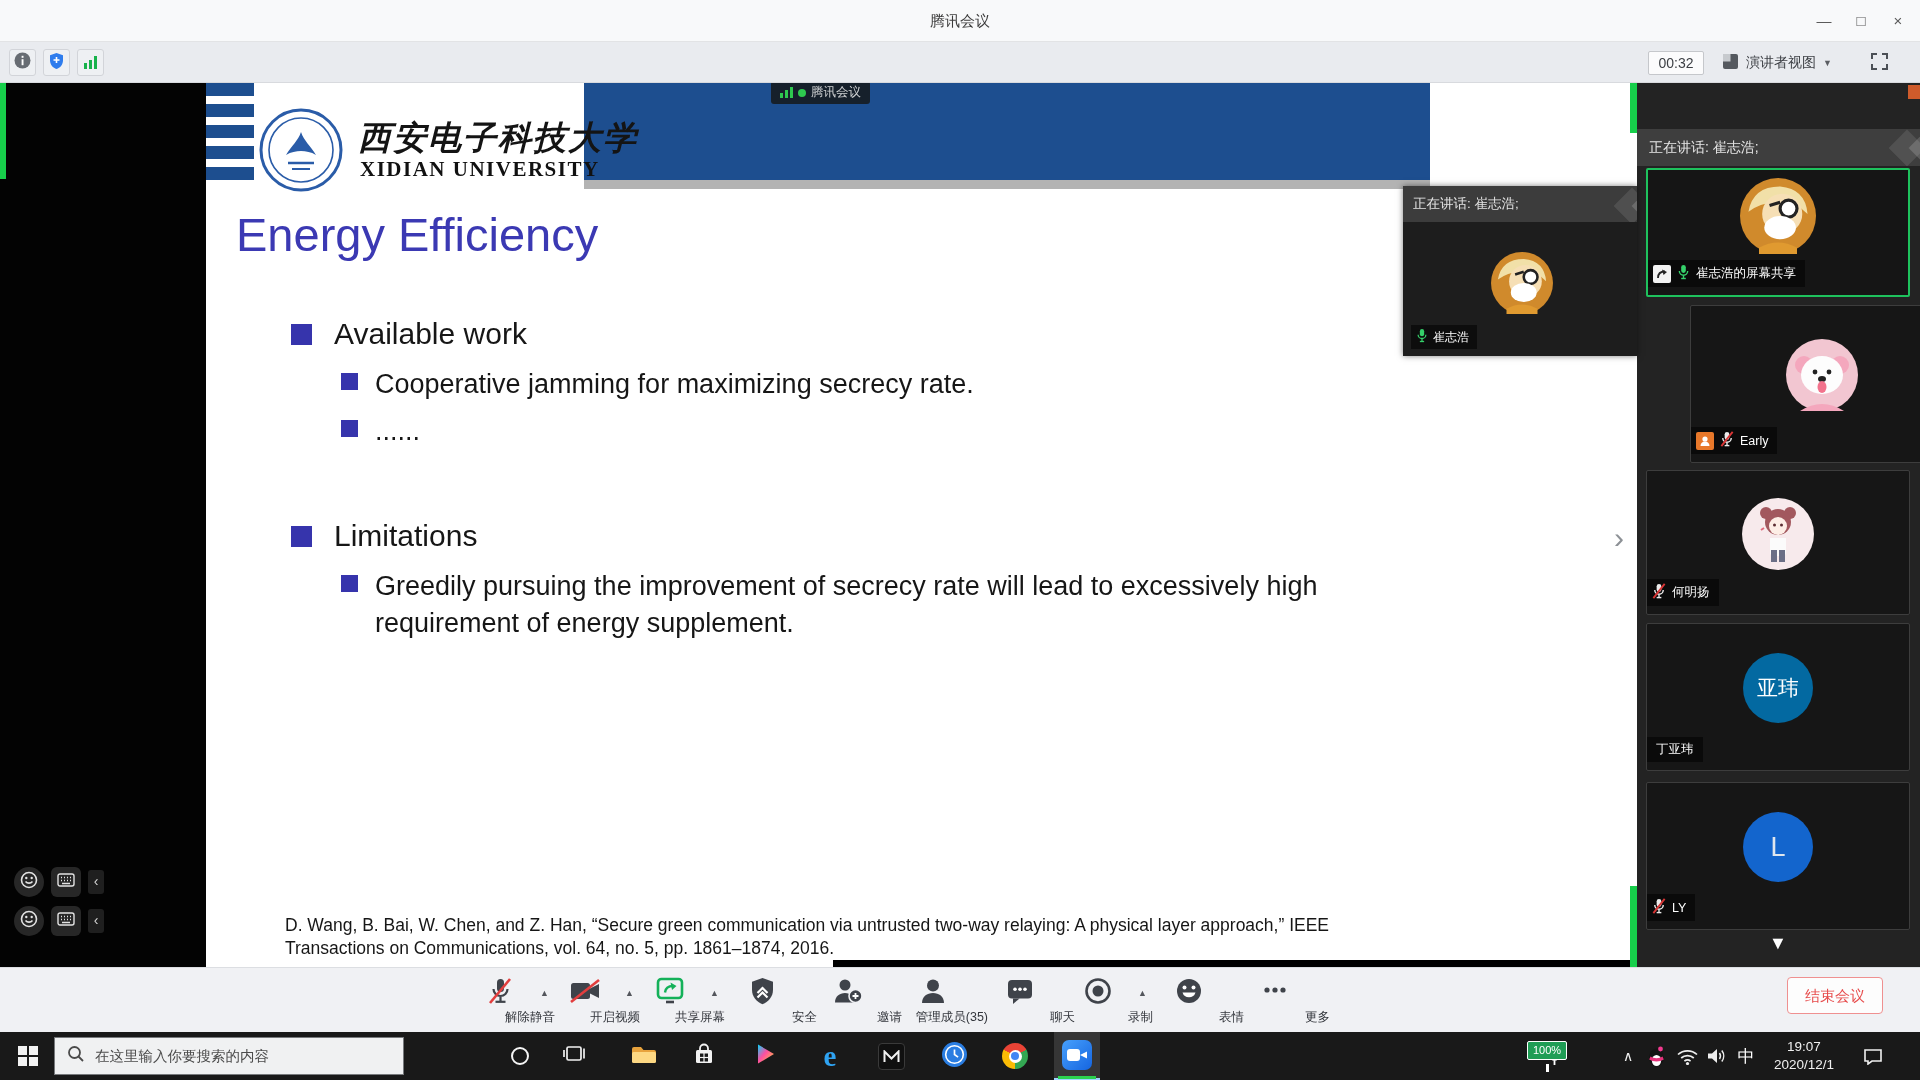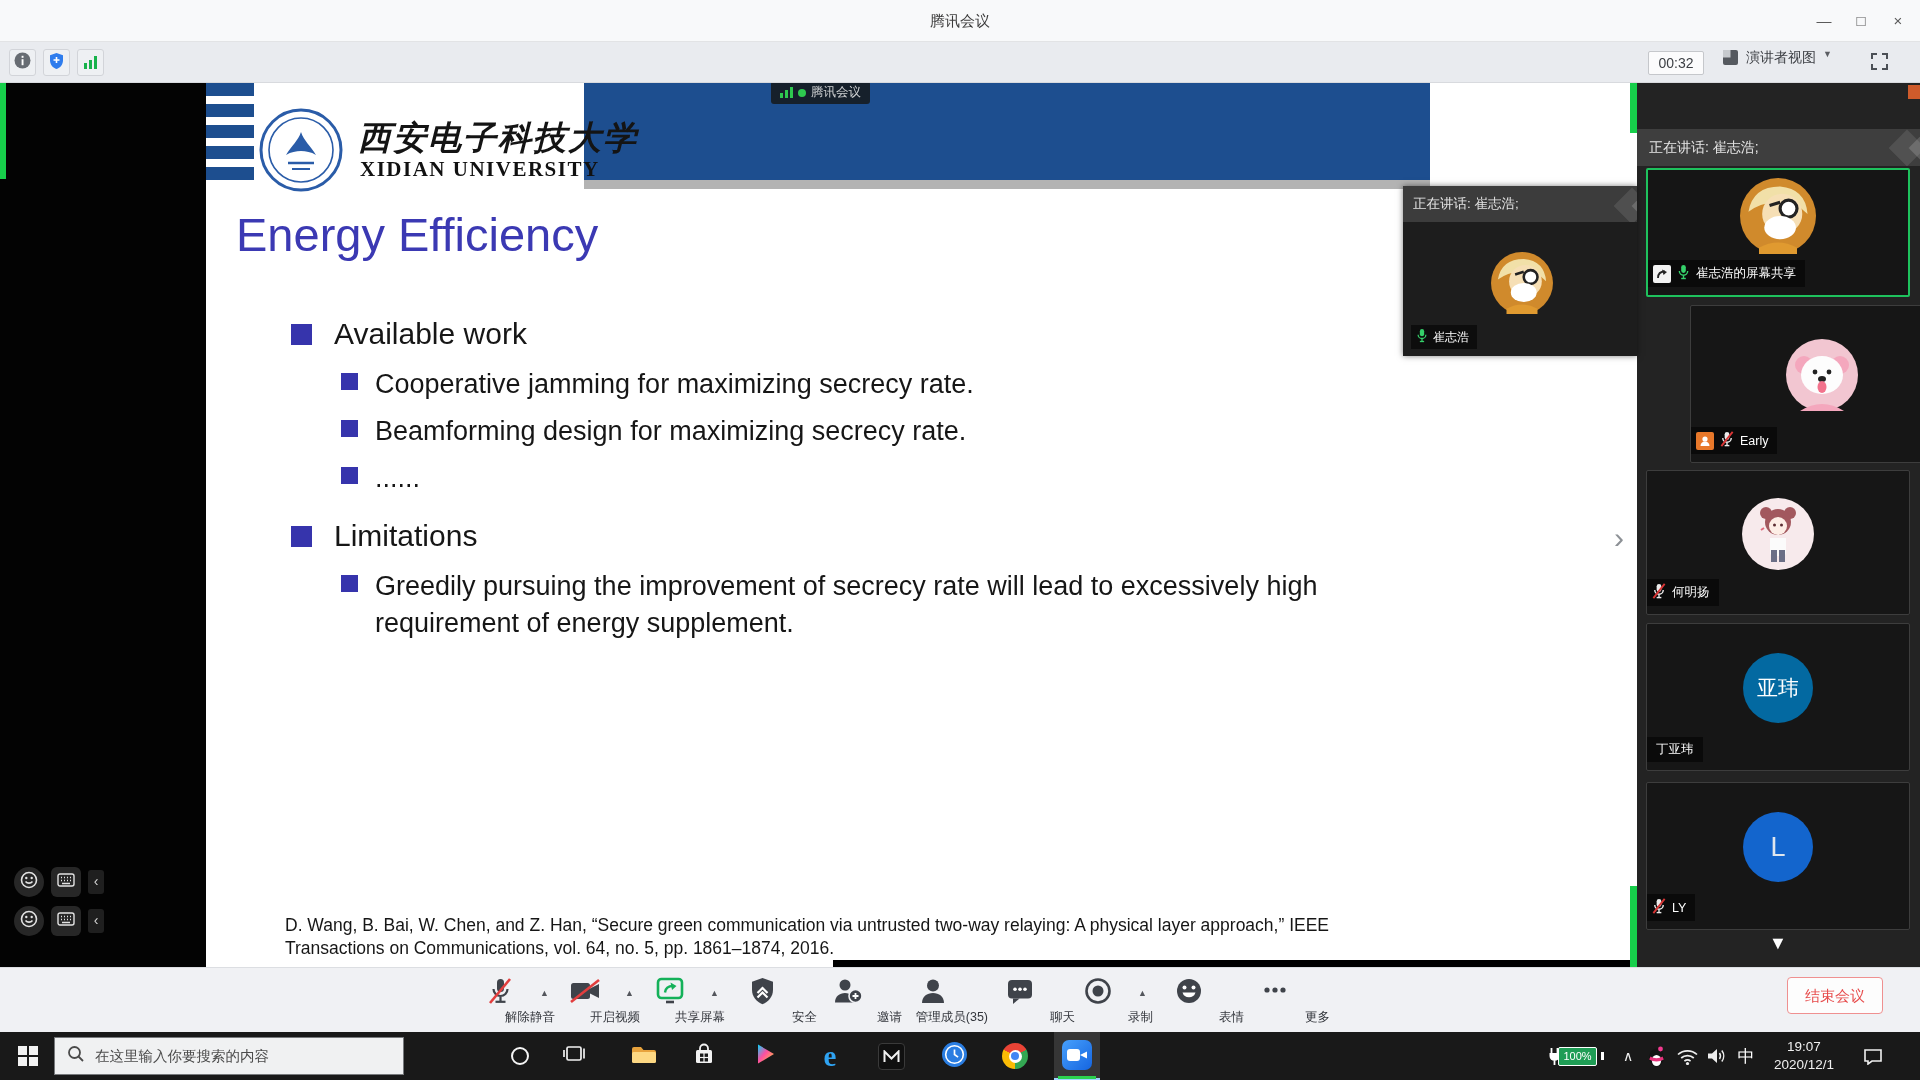--- a/index.html
+++ b/index.html
@@ -11,21 +11,21 @@
 .titlebar { left:0; top:0; width:1920px; height:42px; background:#f8f9fa; border-bottom:1px solid #e2e3e5; z-index:40; }
 .titlebar-title { width:100%; text-align:center; line-height:42px; font-size:15px; color:#3b3b3b; }
 .win-btn { top:6px; width:38px; height:30px; text-align:center; line-height:30px; color:#5a5a5a; font-size:15px; }
 
 
 .appbar { left:0; top:42px; width:1920px; height:41px; background:#e9ebef; border-bottom:1px solid #d8dade; z-index:40; }
 .mini-btn { top:7px; width:27px; height:27px; border:1px solid #d2d4d9; border-radius:3px; background:#eef0f3; display:flex; align-items:center; justify-content:center; }
 .sig-bars { display:flex; align-items:flex-end; gap:2px; }
 .sig-bars i { display:block; width:3px; background:#17b24b; }
 .timer-box { left:1648px; top:9px; width:56px; height:24px; background:#fbfbfc; border:1px solid #c5c7cb; border-radius:2px; text-align:center; line-height:22px; font-size:14px; color:#3c3f44; }
-.view-btn { left:1716px; top:7px; height:28px; display:flex; align-items:flex-start; gap:7px; padding:0 6px; color:#3c3f44; font-size:14px; }
+.view-btn { left:1716px; top:7px; height:28px; display:flex; align-items:center; gap:7px; padding:0 6px; color:#3c3f44; font-size:14px; }
 .fullscreen-btn { left:1866px; top:8px; width:26px; height:26px; display:flex; align-items:center; justify-content:center; }
 
 
 .stage-left { left:0; top:83px; width:206px; height:884px; background:#030303; }
 .slide { left:206px; top:83px; width:1431px; height:884px; background:#ffffff; overflow:hidden; z-index:1; }
 .green-v { background:#17cf4b; z-index:6; }
 .sidebar { left:1637px; top:83px; width:283px; height:884px; background:#232323; z-index:2; }
 
 
 .stripes { left:0; top:0; width:48px; height:102px; background:repeating-linear-gradient(180deg,#1d4e8f 0 13px,#ffffff 13px 21px); }
@@ -194,24 +194,20 @@
       <span class="sq"></span>
       <span class="txt">Available work</span>
     </div>
     <div class="items">
       <div class="i-row">
           <span class="sq"></span>
           <span class="txt">Cooperative jamming for maximizing secrecy rate.</span>
         </div>
       <div class="i-row">
           <span class="sq"></span>
-          <span class="txt">Beamforming design for maximizing secrecy rate.</span>
-        </div>
-      <div class="i-row">
-          <span class="sq"></span>
           <span class="txt">......</span>
         </div>
     </div>
   </div>
 
   <div class="abs sec" style="left:73px;top:436px;">
     <div class="h-row">
       <span class="sq"></span>
       <span class="txt">Limitations</span>
     </div>
@@ -664,21 +660,21 @@
     </span>
   </div>
 
   <div class="tray" style="left:1543px;width:22px;">
     <svg width="17" height="21">
         <path d="M5.5 2v5M11.5 2v5" stroke="#fff" stroke-width="1.8"></path>
         <path d="M3.5 7h10v3a5 5 0 0 1-10 0z" fill="#fff"></path>
         <path d="M8.5 15v4" stroke="#fff" stroke-width="1.8"></path>
       </svg>
   </div>
-  <div class="tray" style="left:1558px;width:46px;gap:4px;">
+  <div class="tray" style="left:1524px;width:46px;gap:4px;flex-direction:column;">
     <span class="battery">100%</span>
       <span class="battery-nub"></span>
   </div>
   <div class="tray" style="left:1615px;width:26px;font-size:14px;">∧</div>
   <div class="tray" style="left:1643px;width:26px;">
     <svg width="19" height="21">
         <ellipse cx="9.5" cy="11.5" rx="7.5" ry="9" fill="#141414"></ellipse>
         <ellipse cx="9.5" cy="14.5" rx="4.6" ry="5.5" fill="#fff"></ellipse>
         <path d="M3.5 10.5c3.5 2.2 8.5 2.2 12 0l1.3 3c-4.2 2.6-10.4 2.6-14.6 0z" fill="#e8327c"></path>
         <circle cx="13.5" cy="3" r="2.4" fill="#f23a8f"></circle>

